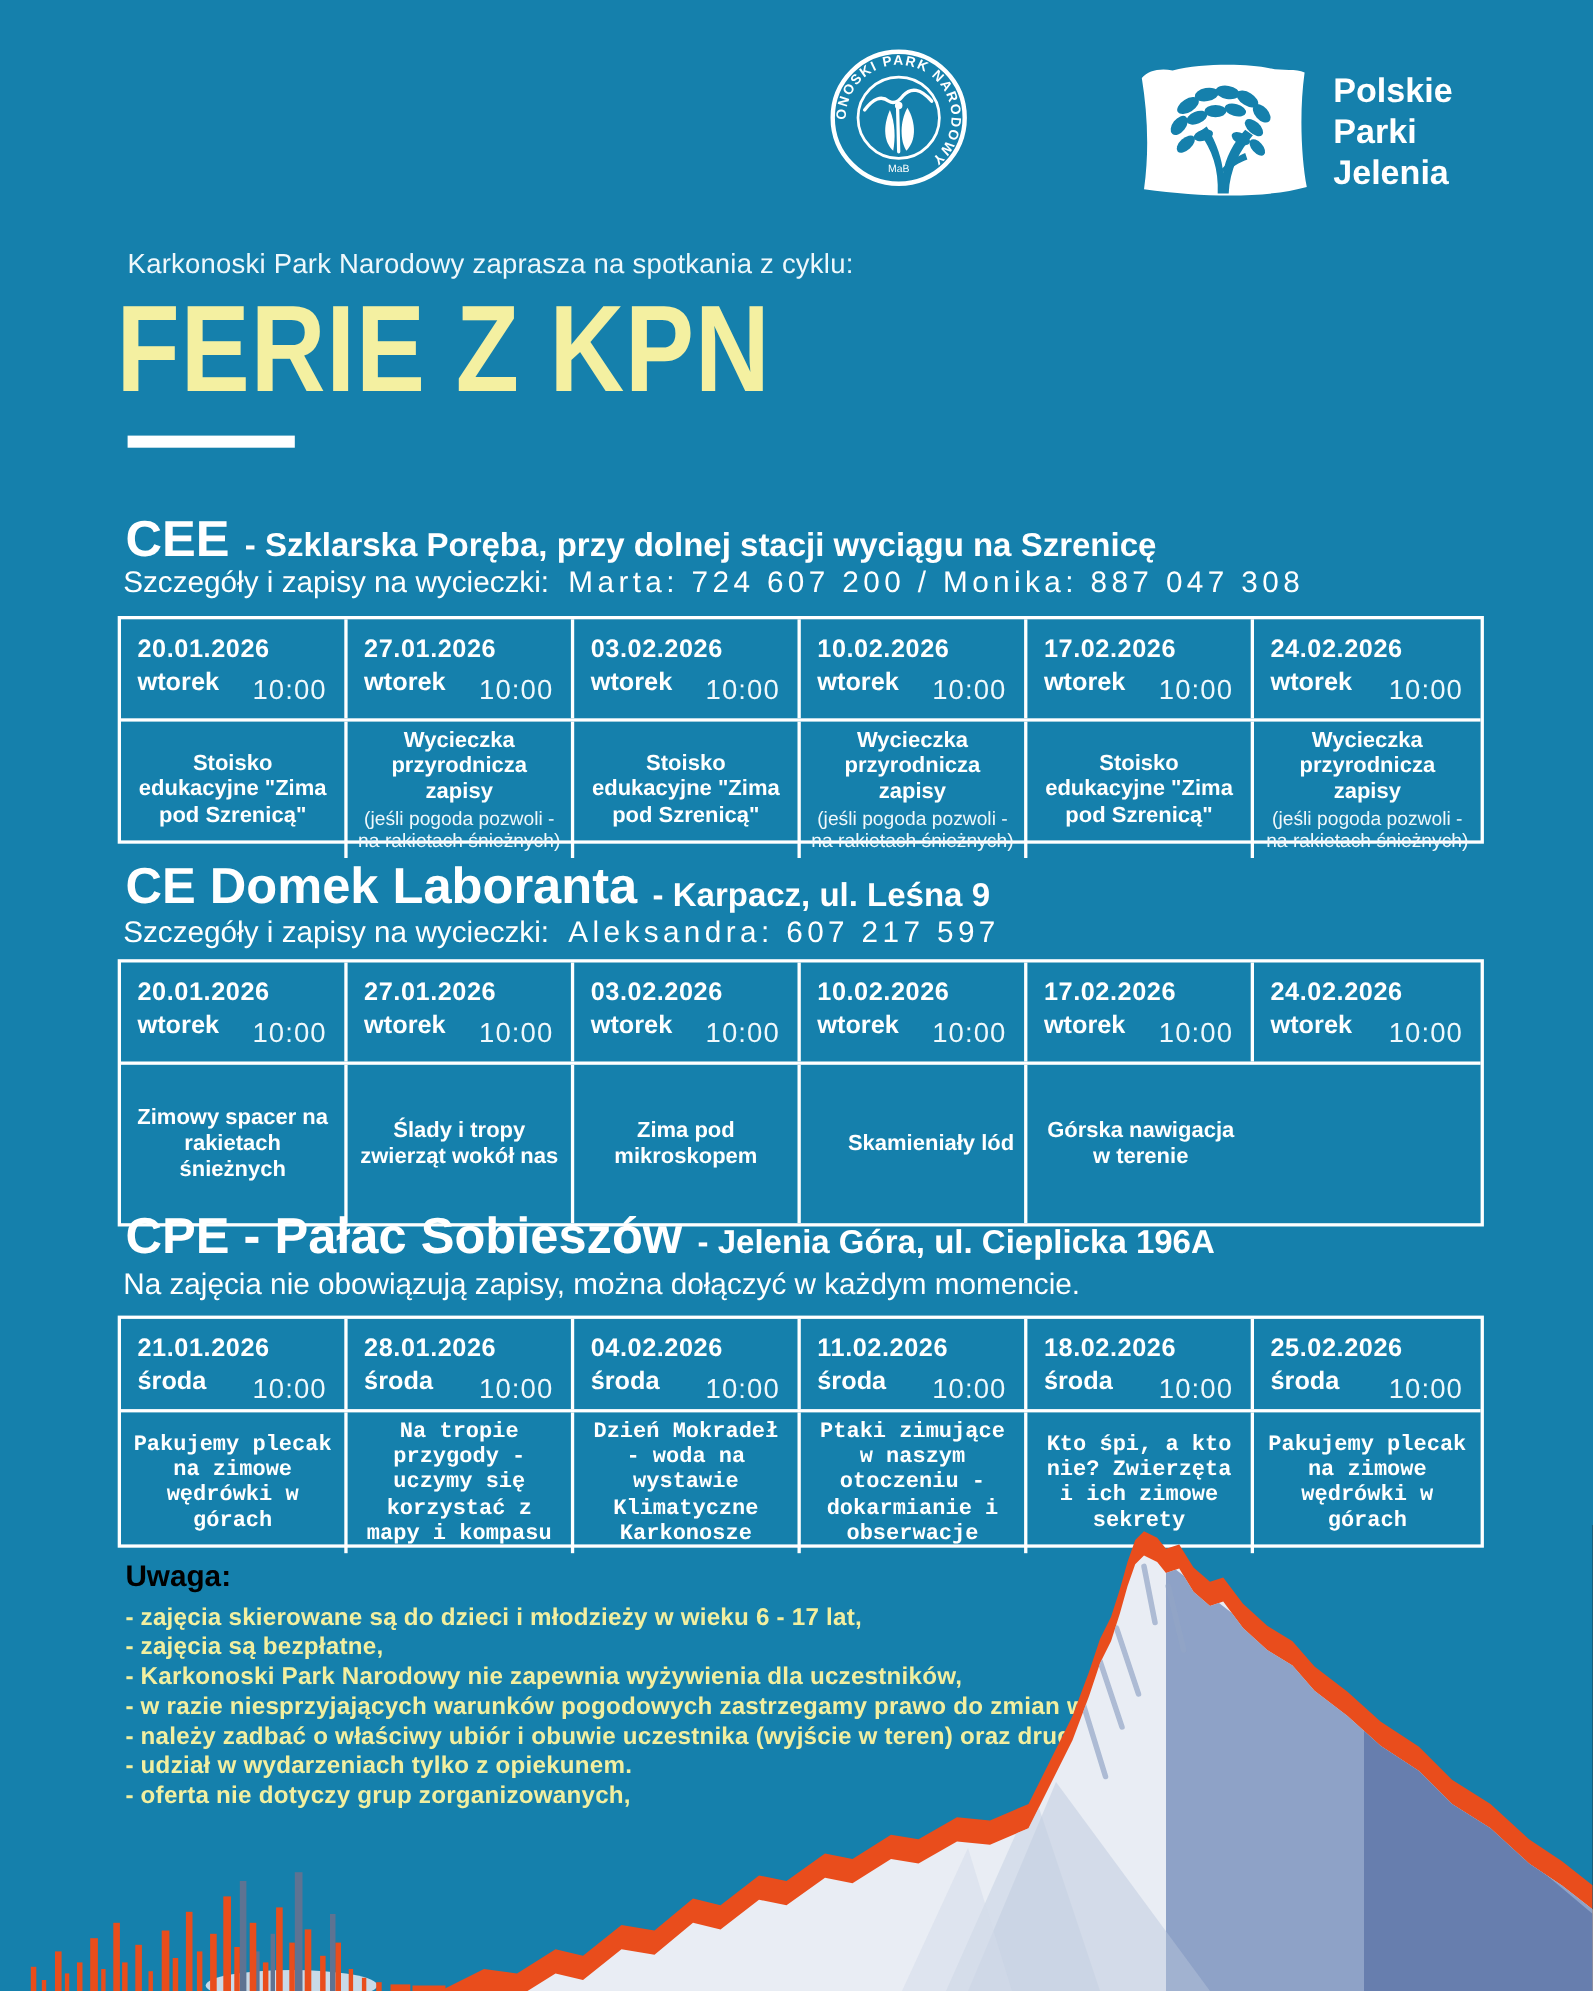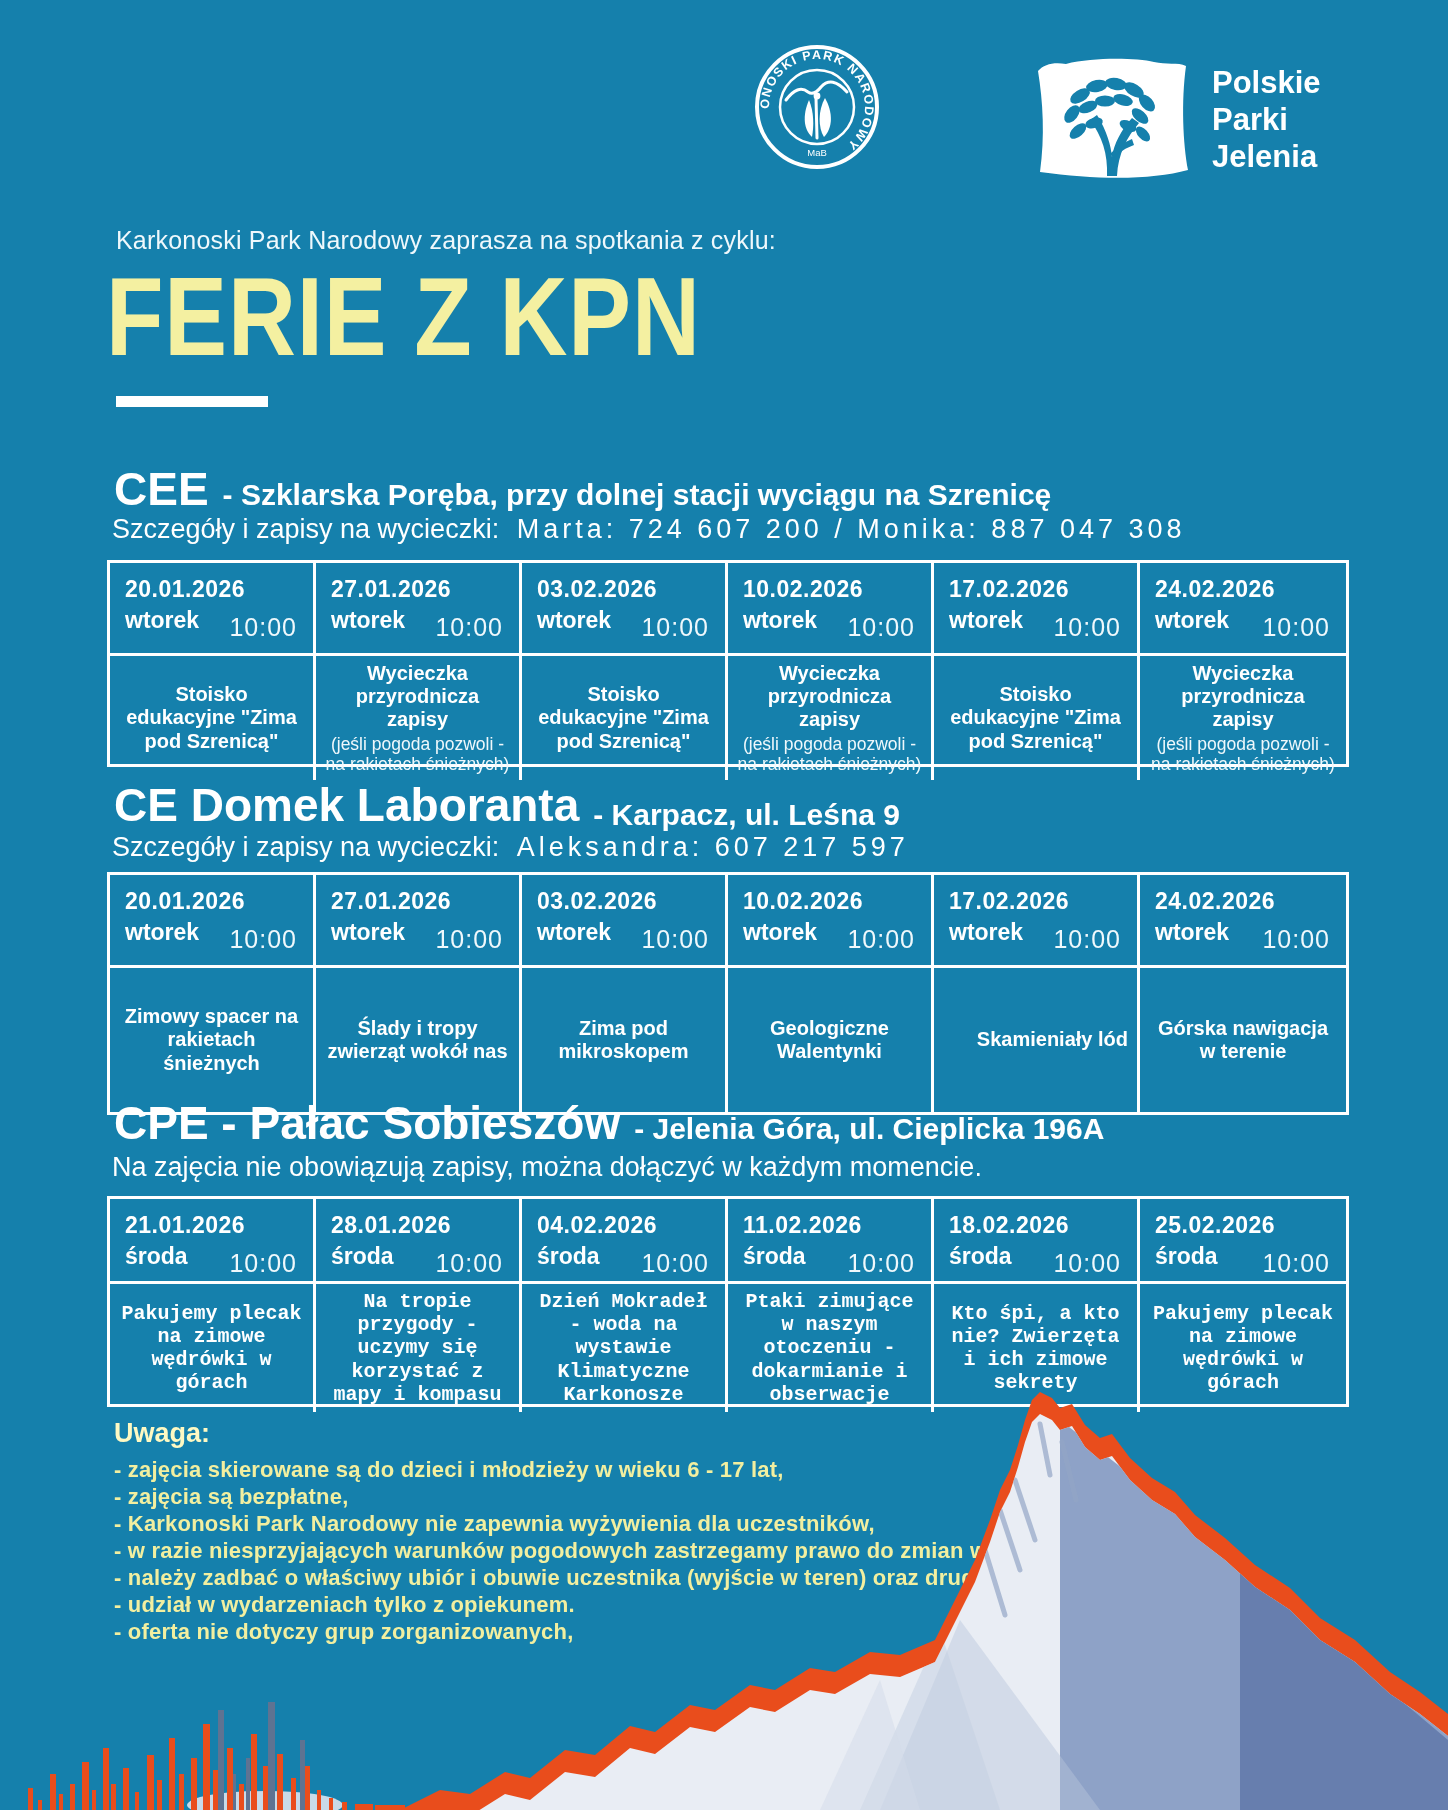--- a/index.html
+++ b/index.html
@@ -54,21 +54,21 @@
   .hdate{font-weight:bold;font-size:23px;letter-spacing:.5px;}
   .hdt{display:flex;justify-content:space-between;align-items:baseline;margin-top:2px;padding-right:4px;}
   .hday{font-weight:bold;font-size:23px;}
   .htime{font-weight:400;font-size:25px;letter-spacing:1px;position:relative;top:8px;color:#EFF8FC;}
   .ccell{display:flex;flex-direction:column;justify-content:center;align-items:flex-end;
          text-align:center;padding:6px 9px;}
   .ctitle{font-weight:bold;font-size:20px;line-height:1.16;}
   .cnote{font-weight:400;font-size:17.5px;line-height:1.15;margin-top:2px;color:#EFF8FC;}
 
   
-  .notes-heading{left:114px;top:1418px;font-size:27px;font-weight:bold;color:#fef9c3;}
+  .notes-heading{left:114px;top:1418px;font-size:27px;font-weight:bold;color:#000000;}
   .notes-list{left:114px;top:1456px;color:#F2EFA0;}
   .note-line{font-size:22px;font-weight:bold;line-height:27px;letter-spacing:.2px;}
 
   .mountain{left:0;top:1380px;width:1448px;height:430px;}
 </style>
 </head>
 <body>
 
 <div class="poster">
 
@@ -257,23 +257,20 @@
       </div>
     <div class="crow">
         <div class="ccell">
           <div class="ctitle">Zimowy spacer na rakietach śnieżnych</div>
         </div>
         <div class="ccell">
           <div class="ctitle">Ślady i tropy zwierząt wokół nas</div>
         </div>
         <div class="ccell">
           <div class="ctitle">Zima pod mikroskopem</div>
-        </div>
-        <div class="ccell">
-          <div class="ctitle">Geologiczne Walentynki</div>
         </div>
         <div class="ccell">
           <div class="ctitle">Skamieniały lód</div>
         </div>
         <div class="ccell">
           <div class="ctitle">Górska nawigacja w terenie</div>
         </div>
       </div>
   </div>
 

